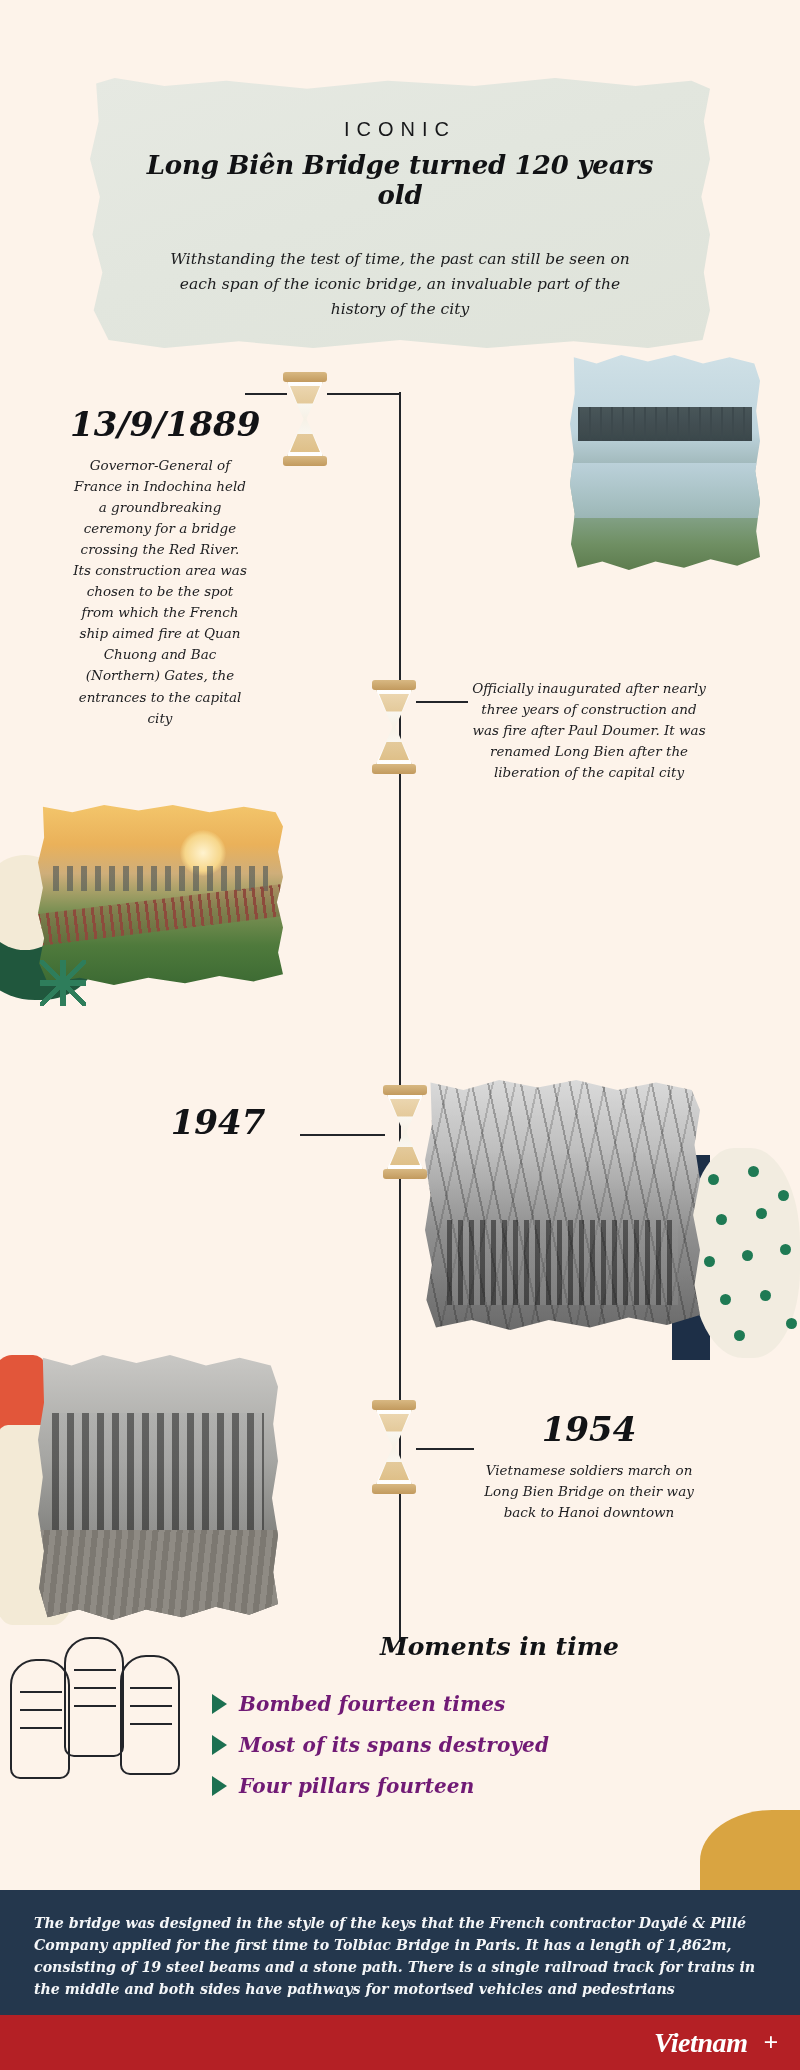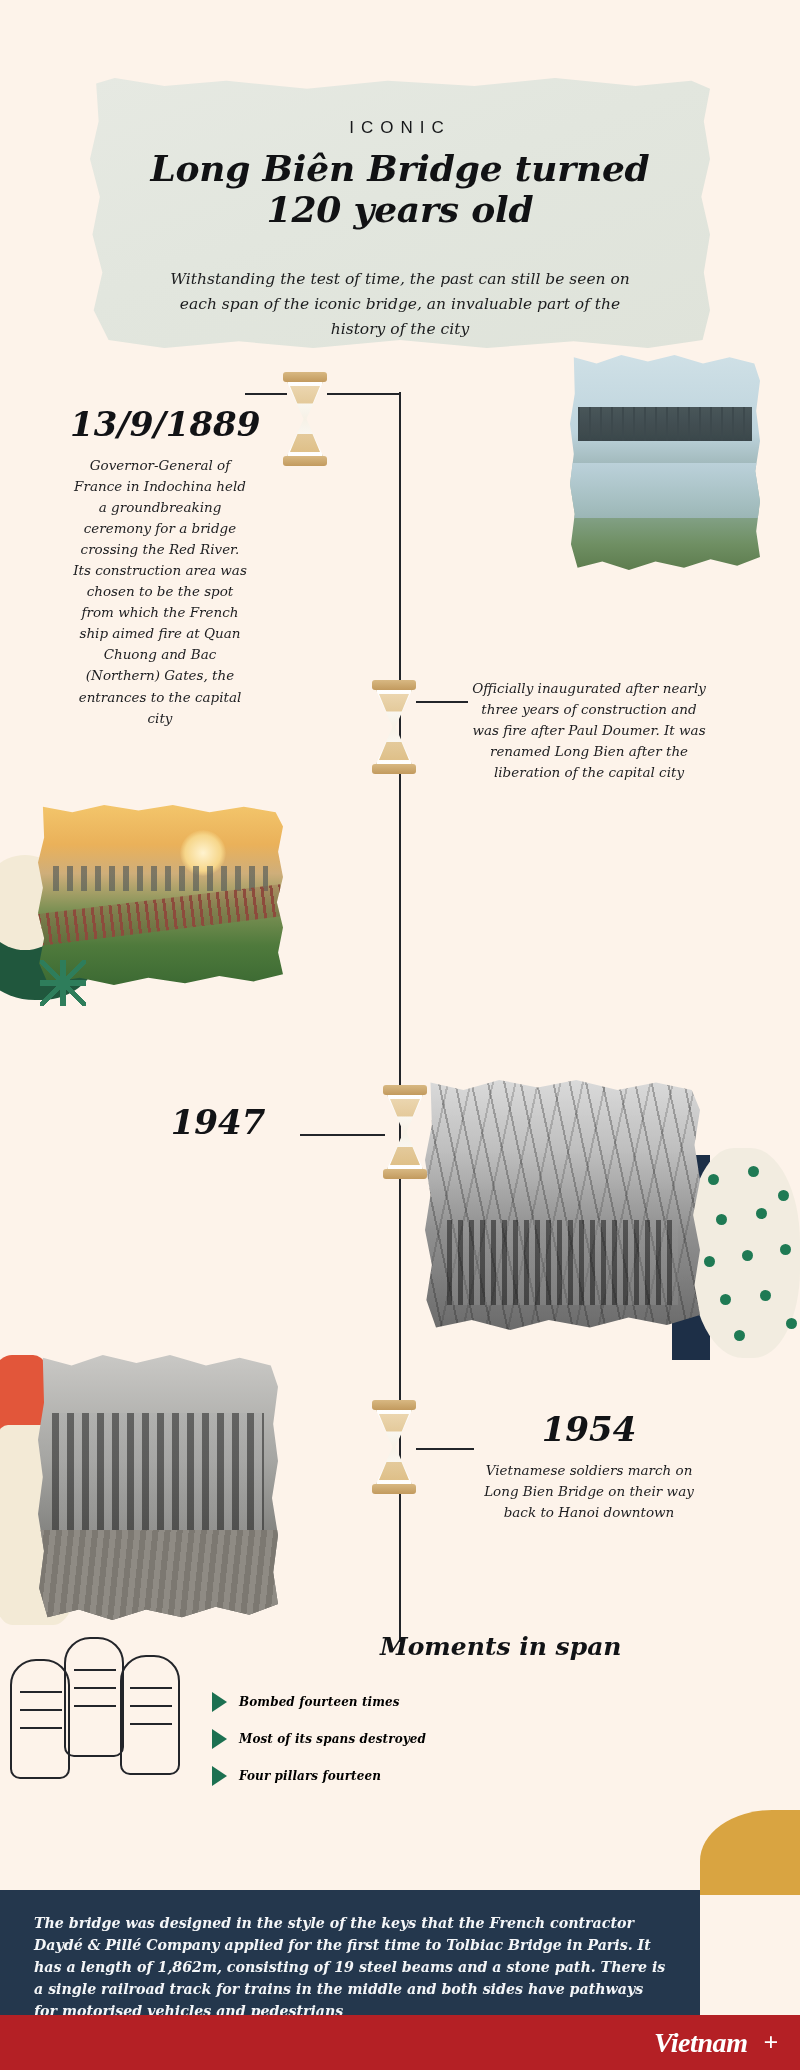--- a/index.html
+++ b/index.html
@@ -32,31 +32,31 @@
       1% 2%, 4% 0%, 12% 3%, 22% 1%, 35% 4%, 48% 1%, 62% 3%, 75% 0%, 88% 3%, 97% 1%, 100% 4%,
       99% 16%, 100% 30%, 98.6% 44%, 100% 58%, 99% 72%, 100% 86%, 98.8% 97%,
       90% 100%, 78% 97.5%, 64% 100%, 50% 97%, 36% 100%, 24% 97.5%, 12% 100%, 3% 97%,
       0.6% 86%, 2% 72%, 0.4% 58%, 1.6% 44%, 0% 30%, 1.4% 16%
     );
     padding: 40px 46px 30px;
     text-align: center;
   }
   .eyebrow {
     font-family: "Liberation Sans", sans-serif;
-    font-size: 17px;
+    font-size: 20px;
     letter-spacing: 7px;
     font-weight: 400;
     color: #17181a;
     margin-bottom: 10px;
   }
   .title {
     font-family: "DejaVu Serif", serif;
     font-style: italic;
     font-weight: 700;
-    font-size: 36px;
+    font-size: 26px;
     color: #111214;
     letter-spacing: -0.2px;
     line-height: 1.15;
   }
   .subtitle {
     margin: 36px auto 0;
     width: 470px;
     font-family: "DejaVu Serif", serif;
     font-style: italic;
     font-size: 15.5px;
@@ -256,43 +256,43 @@
     width: 0; height: 0;
     border-left: 15px solid #1c7051;
     border-top: 10px solid transparent;
     border-bottom: 10px solid transparent;
     flex: 0 0 auto;
   }
   .bullet span {
     font-family: "DejaVu Serif", serif;
     font-style: italic;
     font-weight: 700;
-    font-size: 12px;
-    color: #000000;
+    font-size: 20px;
+    color: #701a75;
     letter-spacing: .1px;
   }
 
   
   .fists { position:absolute; left: 8px; top: 1625px; width: 200px; height: 180px; }
   .fist {
     position:absolute; width: 60px; height: 120px;
     border: 2px solid #23252a;
     border-radius: 26px 26px 10px 10px;
     background: transparent;
   }
   .fist i {
     position:absolute; left: 8px; width: 42px; height: 2px; background:#23252a;
     display:block;
   }
 
   
   .footer {
     position: absolute;
     left: 0; top: 1890px;
-    width: 700px; height: 125px;
+    width: 800px; height: 125px;
     background: #24374d;
     padding: 22px 34px 0 34px;
   }
   .footer p {
     font-family: "DejaVu Serif", serif;
     font-style: italic;
     font-weight: 700;
     font-size: 14.2px;
     line-height: 1.55;
     color: #f4f6f8;
@@ -419,21 +419,21 @@
     <div class="hg-sand"></div>
     <div class="hg-cap bot"></div>
   </div>
   <div class="connector" style="left:416px; top:1448px; width:58px;"></div>
 
   <div class="entry right" style="left:474px; top:1412px; width:230px;">
     <div class="date">1954</div>
     <div class="body">Vietnamese soldiers march on Long Bien Bridge on their way back to Hanoi downtown</div>
   </div>
 
-  <div class="moments-title">Moments in span</div>
+  <div class="moments-title">Moments in time</div>
 
   <div class="fists">
     <div class="fist" style="left:2px; top:34px;">
       <i style="top:30px"></i>
         <i style="top:48px"></i>
         <i style="top:66px"></i>
     </div>
     <div class="fist" style="left:56px; top:12px;">
       <i style="top:30px"></i>
         <i style="top:48px"></i>

